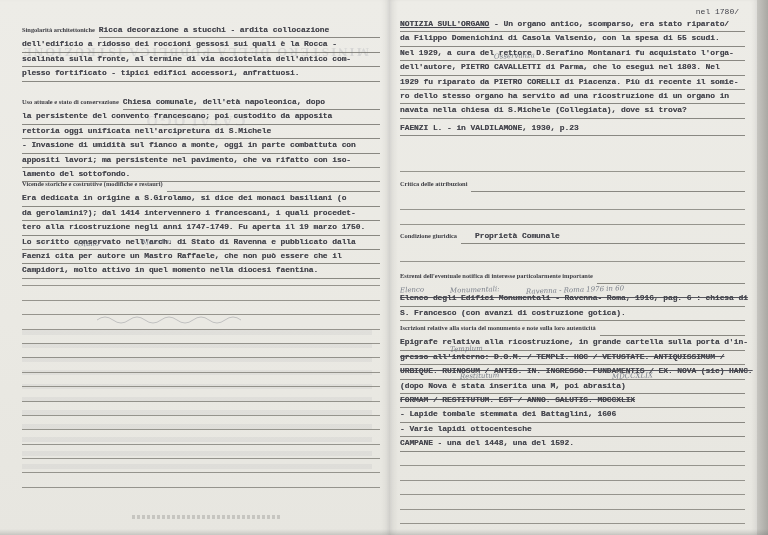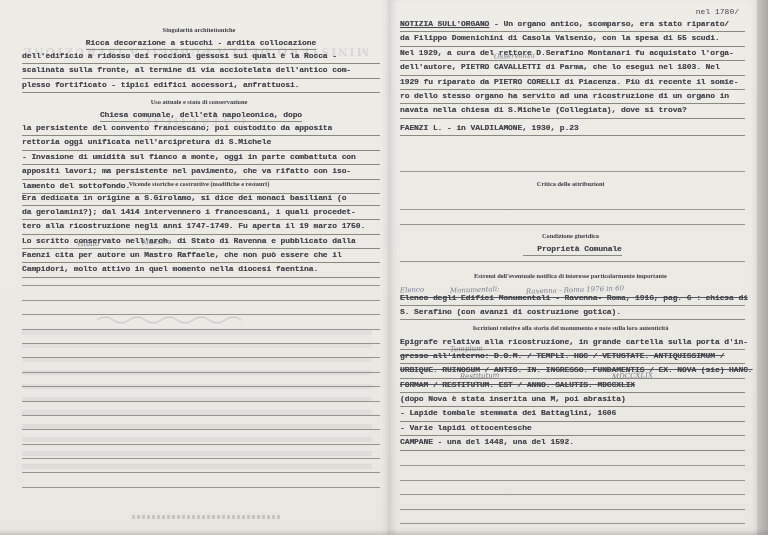--- a/index.html
+++ b/index.html
@@ -10,21 +10,21 @@
   .page.right{left:390px;width:367px;box-shadow:inset 7px 0 9px -7px rgba(40,40,45,.2), inset -4px 0 6px -4px rgba(40,40,45,.15);}
   .edge{position:absolute;top:0;right:0;width:11px;height:535px;background:linear-gradient(90deg,#c6c5c0,#a9a8a3);}
   .botshadow{position:absolute;left:0;bottom:0;width:768px;height:6px;background:linear-gradient(180deg,rgba(0,0,0,0),rgba(60,60,60,.18));}
 
   .inner{position:absolute;left:22px;right:10px;}
   .page.right .inner{left:10px;right:12px;}
 
   .tl{position:relative;font-family:"Liberation Mono","DejaVu Sans Mono",monospace;font-size:8px;letter-spacing:-0.1px;font-weight:bold;color:#43444c;height:13.4px;line-height:12.5px;white-space:pre;border-bottom:1px solid rgba(104,103,96,.75);text-shadow:0 0 .4px rgba(67,68,76,.55);}
   .strike{text-decoration:line-through;text-decoration-color:rgba(70,71,80,.8);}
   .lbl{font-family:"Liberation Serif","DejaVu Serif",serif;font-size:6.4px;font-weight:bold;color:#3e3e44;white-space:nowrap;padding-right:4px;line-height:12.5px;}
-  .row{display:flex;align-items:center;flex-direction:column;}
+  .row{display:flex;align-items:flex-start;}
   .row .tl{flex:1;}
   .rule{height:13.4px;border-bottom:1px solid rgba(104,103,96,.65);}
   .hand{position:absolute;font-family:"DejaVu Serif","Liberation Serif",serif;font-style:italic;font-size:7px;color:#4d5566;opacity:.72;transform:rotate(-2deg);white-space:nowrap;}
   .ghost{position:absolute;left:0;width:100%;text-align:center;font-family:"Liberation Serif","DejaVu Serif",serif;font-weight:bold;transform:rotate(180deg);color:rgba(85,92,115,.14);letter-spacing:2px;}
   .ghoststripes{position:absolute;background:repeating-linear-gradient(180deg,rgba(110,112,122,.075) 0 5px,transparent 5px 13.4px);filter:blur(.4px);}
   .imprint{position:absolute;height:4px;background:repeating-linear-gradient(90deg,rgba(110,110,108,.55) 0 3px,transparent 3px 5px);opacity:.5;}
   .squiggle{position:absolute;opacity:.32;}
   .corner{position:absolute;font-family:"Liberation Mono","DejaVu Sans Mono",monospace;font-size:8px;font-weight:normal;color:#43444c;white-space:pre;}
   .est-hand{display:flex;gap:26px;position:relative;top:2px;}
 </style>
@@ -148,33 +148,33 @@
       <div class="row">
         <span class="lbl">Estremi dell'eventuale notifica di interesse particolarmente importante</span>
         <div class="tl"></div>
       </div>
       <div class="est-hand">
         <span class="hand" style="position:static;">Elenco</span>
         <span class="hand" style="position:static;">Monumentali:</span>
         <span class="hand" style="position:static;">Ravenna - Roma  1976  in 60</span>
       </div>
       <div class="tl strike">Elenco degli Edifici Monumentali - Ravenna- Roma, 1916, pag. 6 : chiesa di</div>
-      <div class="tl">S. Serafino (con avanzi di costruzione gotica).</div>
+      <div class="tl">S. Francesco (con avanzi di costruzione gotica).</div>
     </div>
 
     <div class="inner" style="top:322px;">
       <div class="row">
         <span class="lbl">Iscrizioni relative alla storia del monumento e note sulla loro autenticità</span>
         <div class="tl"></div>
       </div>
       <div class="tl">Epigrafe relativa alla ricostruzione, in grande cartella sulla porta d'in-</div>
       <div class="tl strike">gresso all'interno: D.O.M. / TEMPLI. HOC / VETUSTATE. ANTIQUISSIMUM /</div>
       <div class="tl strike">URBIQUE. RUINOSUM / ANTIS. IN. INGRESSO. FUNDAMENTIS / EX. NOVA (sic) HANC.</div>
+      <div class="tl">(dopo Nova è stata inserita una M, poi abrasita)</div>
       <div class="tl strike">FORMAM / RESTITUTUM. EST / ANNO. SALUTIS. MDCCXLIX</div>
-      <div class="tl">(dopo Nova è stata inserita una M, poi abrasita)</div>
       <div class="tl">- Lapide tombale stemmata dei Battaglini, 1606</div>
       <div class="tl">- Varie lapidi ottocentesche</div>
       <div class="tl">CAMPANE - una del 1448, una del 1592.</div>
     </div>
 
     <span class="hand" style="left:60px;top:345px;">Templum</span>
     <span class="hand" style="left:70px;top:372px;">Restitutum</span>
     <span class="hand" style="left:222px;top:372px;">MDCCXLIX</span>
 
     <div class="inner" style="top:452px;">

